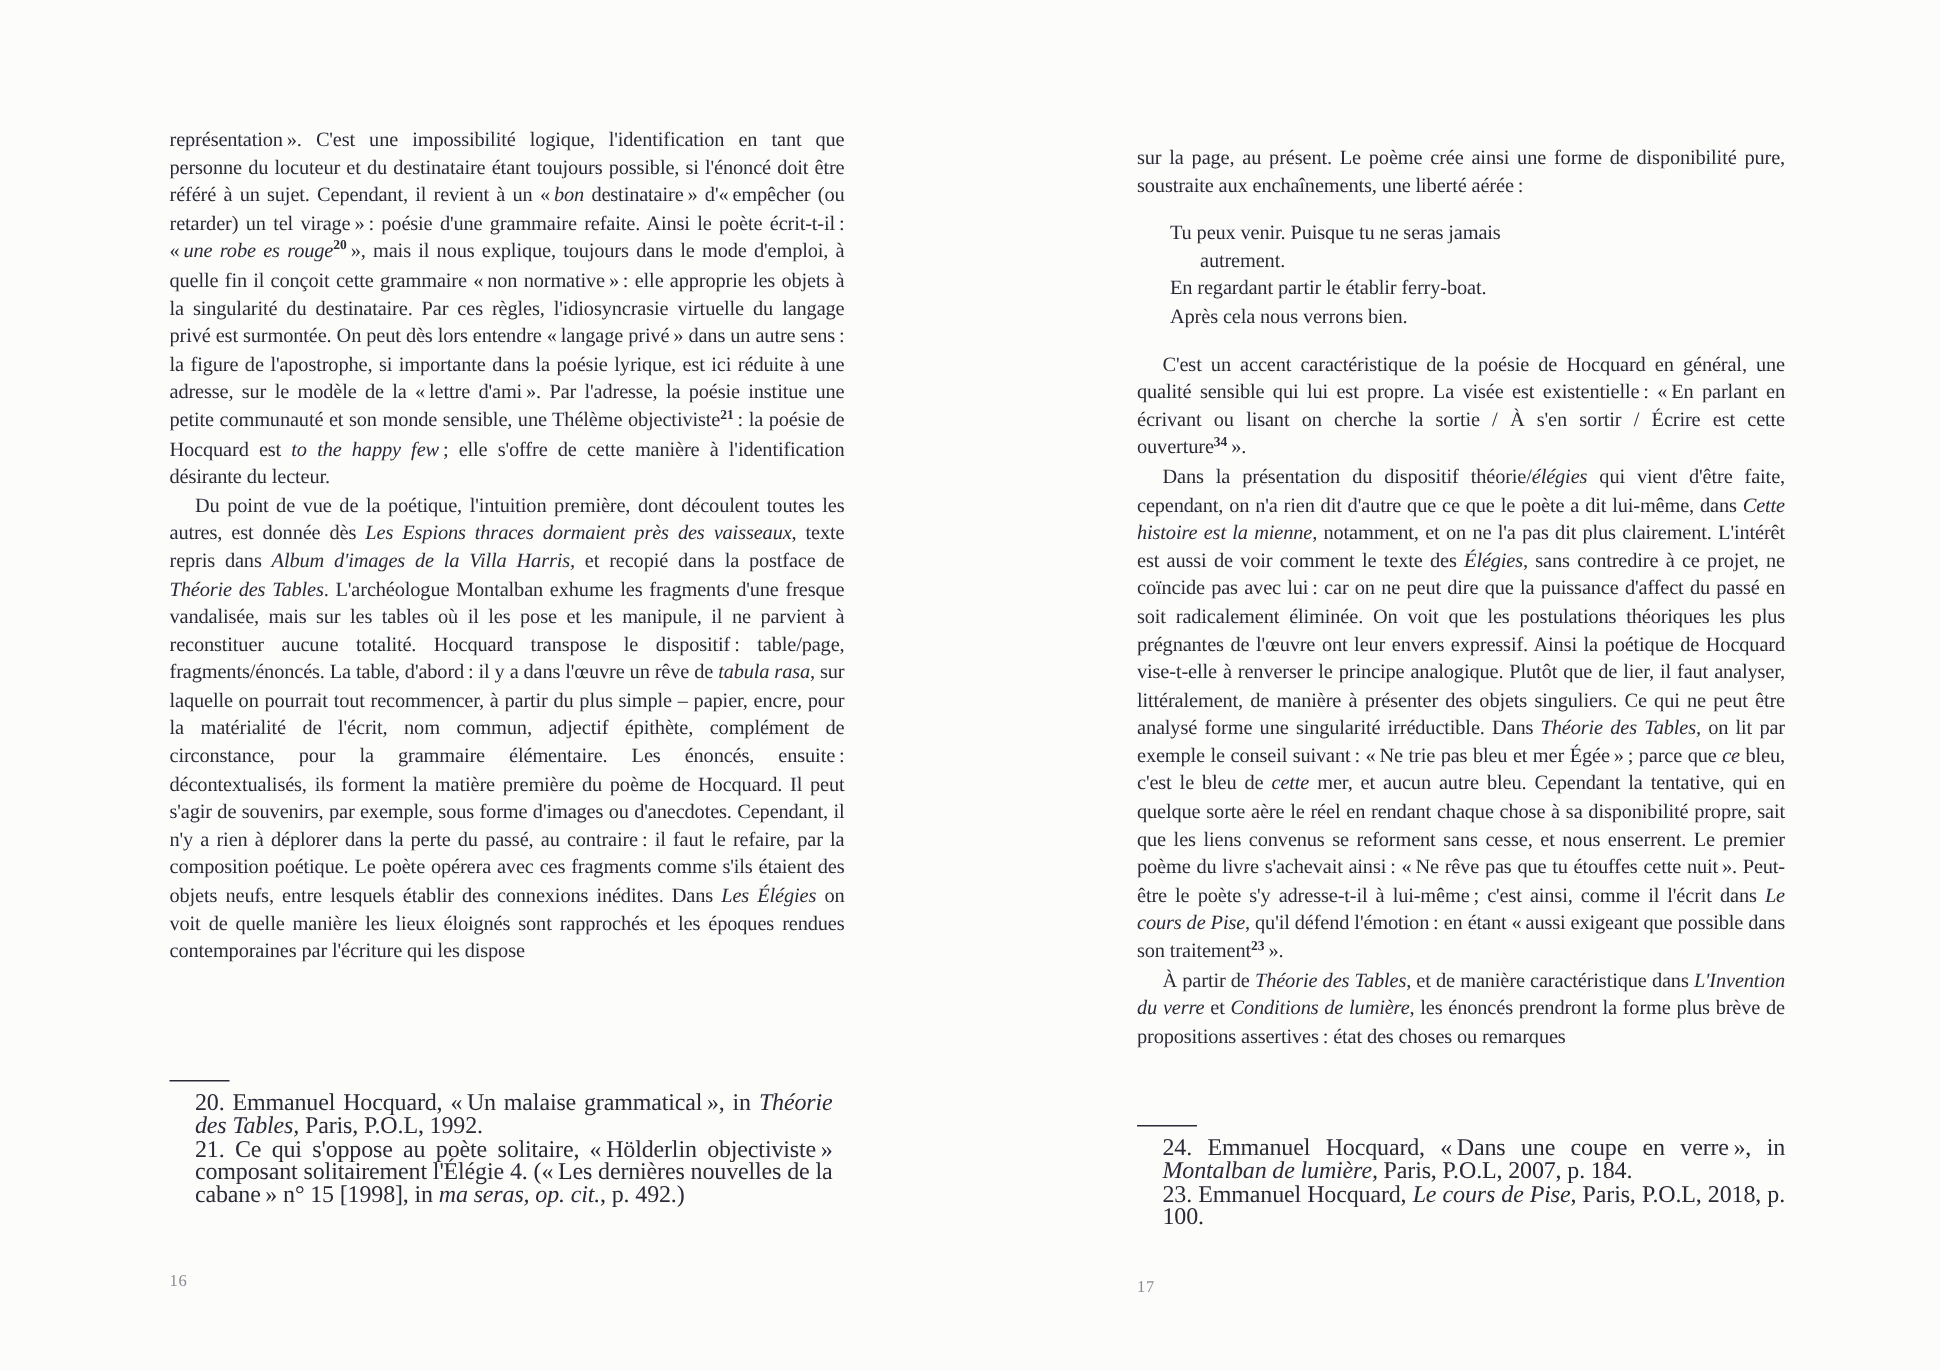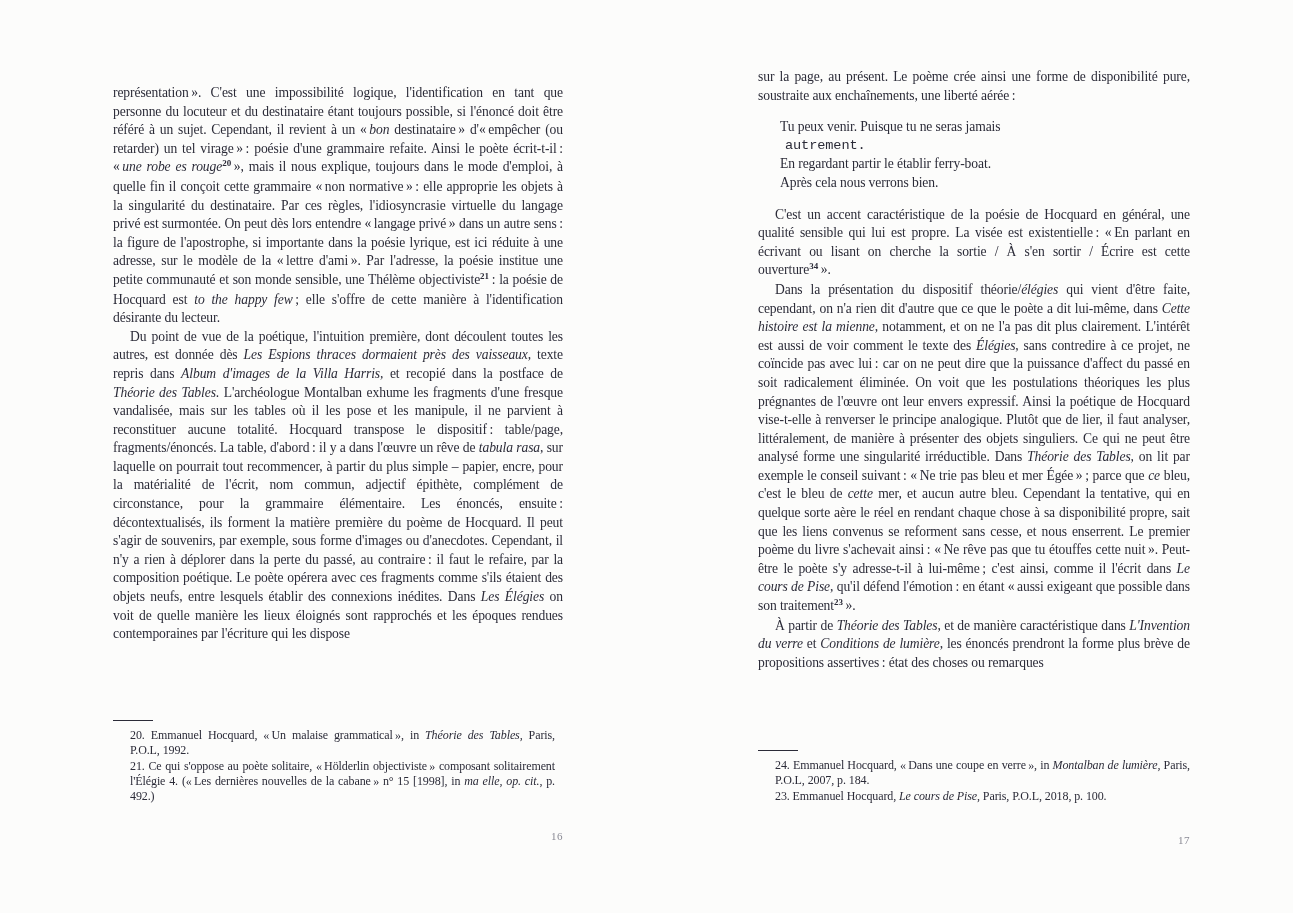--- a/index.html
+++ b/index.html
@@ -18,72 +18,73 @@
   .text-column{
     position:absolute;
     text-align:justify;
     font-size:13.6px;
     line-height:18.6px;
     letter-spacing:-0.1px;
     hyphens:auto;
     -webkit-hyphens:auto;
   }
   #left-col{left:113px;top:84px;width:450px;}
-  #right-col{left:758px;top:68px;width:432px;}
+  #right-col{left:758px;top:96px;width:432px;}
   .para{margin:0;}
   .para.indent{text-indent:17px;}
   .it{font-style:italic;}
   .sup{
     font-weight:700;
     font-size:9px;
     position:relative;top:-5px;
     letter-spacing:0;
   }
   .verse{margin:13px 0 13px 22px;text-align:left;}
   .verse-line{line-height:18.6px;}
-  .verse-line.vindent{margin-left:5px;font-family:Liberation Mono, monospace;}
+  .verse-line.vindent{margin-left:20px;}
   .footnotes{position:absolute;}
   #left-fn{left:113px;top:720px;width:442px;}
   #right-fn{left:758px;top:750px;width:432px;}
   .fn-rule{
     width:40px;height:0;
     border-top:1.5px solid var(--ink);
     margin:0 0 7px 0;
   }
   .fn-list .footnote{
     margin:0 0 0 17px;
-    font-size:12px;
+    font-size:16px;
     line-height:15.3px;
     text-align:justify;
     letter-spacing:-0.1px;
   }
   .page-number{
     position:absolute;
     font-size:11px;
     color:var(--pagenum);
-    text-align:right;
+    text-align:left;
     letter-spacing:0.5px;
+    margin-top:18px;
   }
   #pn-left{left:113px;top:830px;width:450px;}
   #pn-right{left:758px;top:834px;width:432px;}
 </style>
 </head>
 <body>
 
 <div>
   <div id="left-col" class="text-column">
       <p class="para"><span class="">représentation ». C'est une impossibilité logique, l'identification en tant que personne du locuteur et du destinataire étant toujours possible, si l'énoncé doit être référé à un sujet. Cependant, il revient à un « </span><span class="it ">bon</span><span class=""> destinataire » d'« empêcher (ou retarder) un tel virage » : poésie d'une grammaire refaite. Ainsi le poète écrit-t-il : « </span><span class="it ">une robe es rouge</span><span class="sup">20</span><span class=""> », mais il nous explique, toujours dans le mode d'emploi, à quelle fin il conçoit cette grammaire « non normative » : elle approprie les objets à la singularité du destinataire. Par ces règles, l'idiosyncrasie virtuelle du langage privé est surmontée. On peut dès lors entendre « langage privé » dans un autre sens : la figure de l'apostrophe, si importante dans la poésie lyrique, est ici réduite à une adresse, sur le modèle de la « lettre d'ami ». Par l'adresse, la poésie institue une petite communauté et son monde sensible, une Thélème objectiviste</span><span class="sup">21</span><span class=""> : la poésie de Hocquard est </span><span class="it ">to the happy few</span><span class=""> ; elle s'offre de cette manière à l'identification désirante du lecteur.</span></p>
       <p class="para indent"><span class="">Du point de vue de la poétique, l'intuition première, dont découlent toutes les autres, est donnée dès </span><span class="it ">Les Espions thraces dormaient près des vaisseaux</span><span class="">, texte repris dans </span><span class="it ">Album d'images de la Villa Harris,</span><span class=""> et recopié dans la postface de </span><span class="it ">Théorie des Tables</span><span class="">. L'archéologue Montalban exhume les fragments d'une fresque vandalisée, mais sur les tables où il les pose et les manipule, il ne parvient à reconstituer aucune totalité. Hocquard transpose le dispositif : table/page, fragments/énoncés. La table, d'abord : il y a dans l'œuvre un rêve de </span><span class="it ">tabula rasa</span><span class="">, sur laquelle on pourrait tout recommencer, à partir du plus simple – papier, encre, pour la matérialité de l'écrit, nom commun, adjectif épithète, complément de circonstance, pour la grammaire élémentaire. Les énoncés, ensuite : décontextualisés, ils forment la matière première du poème de Hocquard. Il peut s'agir de souvenirs, par exemple, sous forme d'images ou d'anecdotes. Cependant, il n'y a rien à déplorer dans la perte du passé, au contraire : il faut le refaire, par la composition poétique. Le poète opérera avec ces fragments comme s'ils étaient des objets neufs, entre lesquels établir des connexions inédites. Dans </span><span class="it ">Les Élégies</span><span class=""> on voit de quelle manière les lieux éloignés sont rapprochés et les époques rendues contemporaines par l'écriture qui les dispose</span></p>
     </div>
 
   <div id="left-fn" class="footnotes">
     <div class="fn-rule"></div>
     <div class="fn-list">
         <div class="footnote"><span class="">20. Emmanuel Hocquard, « Un malaise grammatical », in </span><span class="it ">Théorie des Tables,</span><span class=""> Paris, P.O.L, 1992.</span></div>
-        <div class="footnote"><span class="">21. Ce qui s'oppose au poète solitaire, « Hölderlin objectiviste » composant solitairement l'Élégie 4. (« Les dernières nouvelles de la cabane » n° 15 [1998], in </span><span class="it ">ma elle, op. cit.</span><span class="">, p. 492.)</span></div>
+        <div class="footnote"><span class="">21. Ce qui s'oppose au poète solitaire, « Hölderlin objectiviste » composant solitairement l'Élégie 4. (« Les dernières nouvelles de la cabane » n° 15 [1998], in </span><span class="it ">ma seras, op. cit.</span><span class="">, p. 492.)</span></div>
       </div>
   </div>
 
   <div id="pn-left" class="page-number">16</div>
 </div>
 
 <div>
   <div id="right-col" class="text-column">
       <p class="para"><span class="">sur la page, au présent. Le poème crée ainsi une forme de disponibilité pure, soustraite aux enchaînements, une liberté aérée :</span></p>
       <div class="verse">

